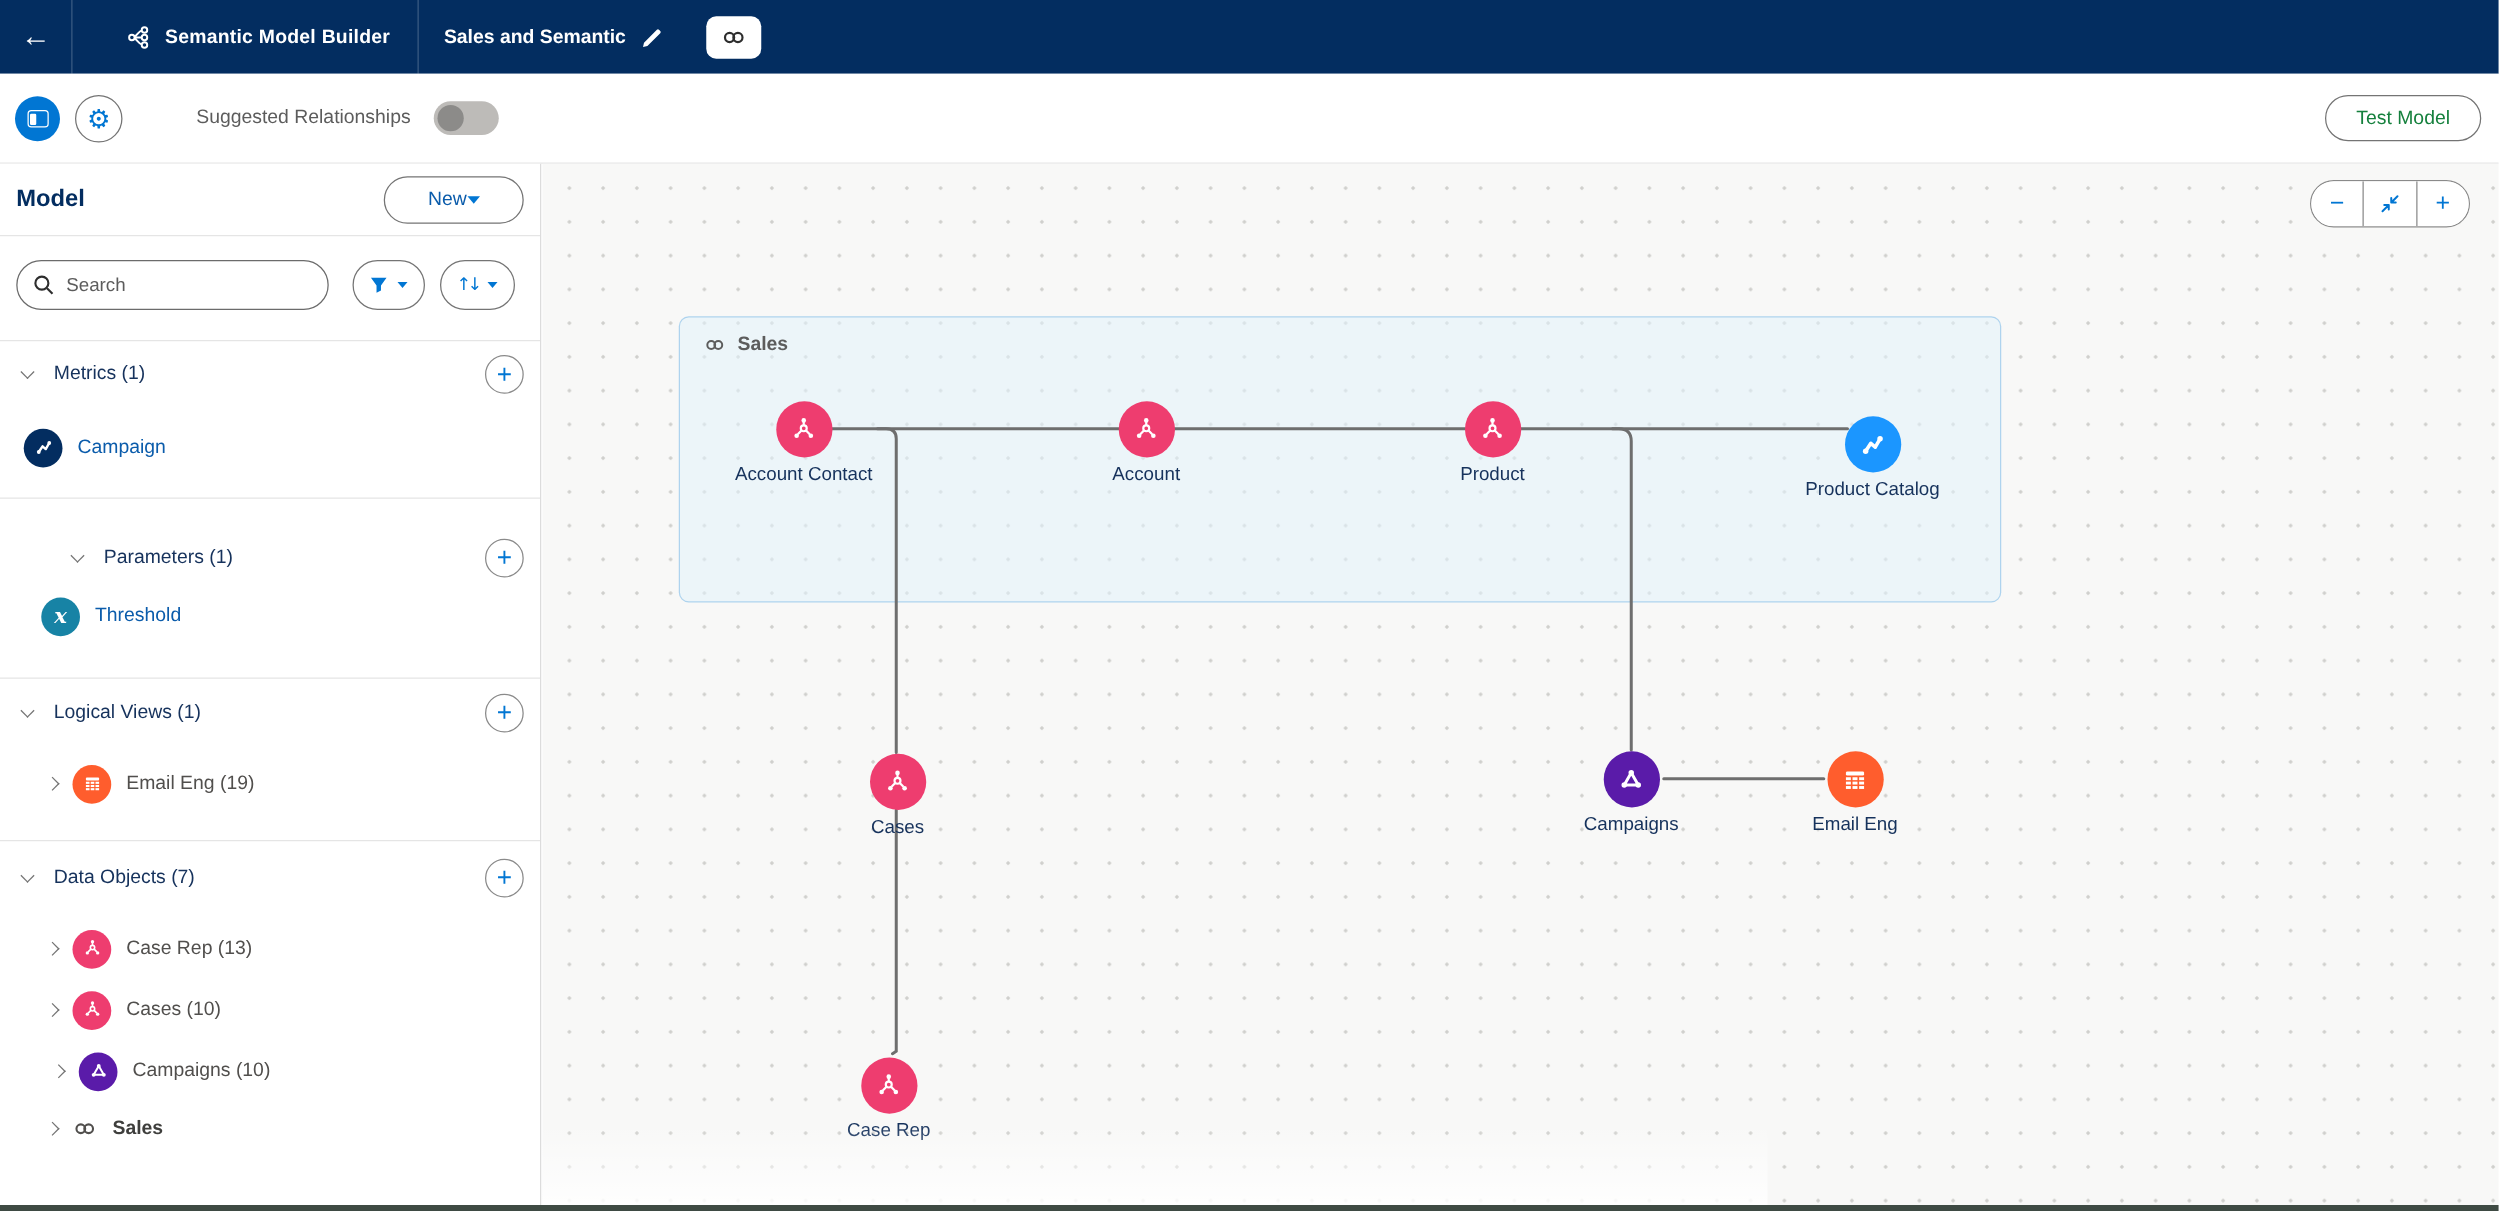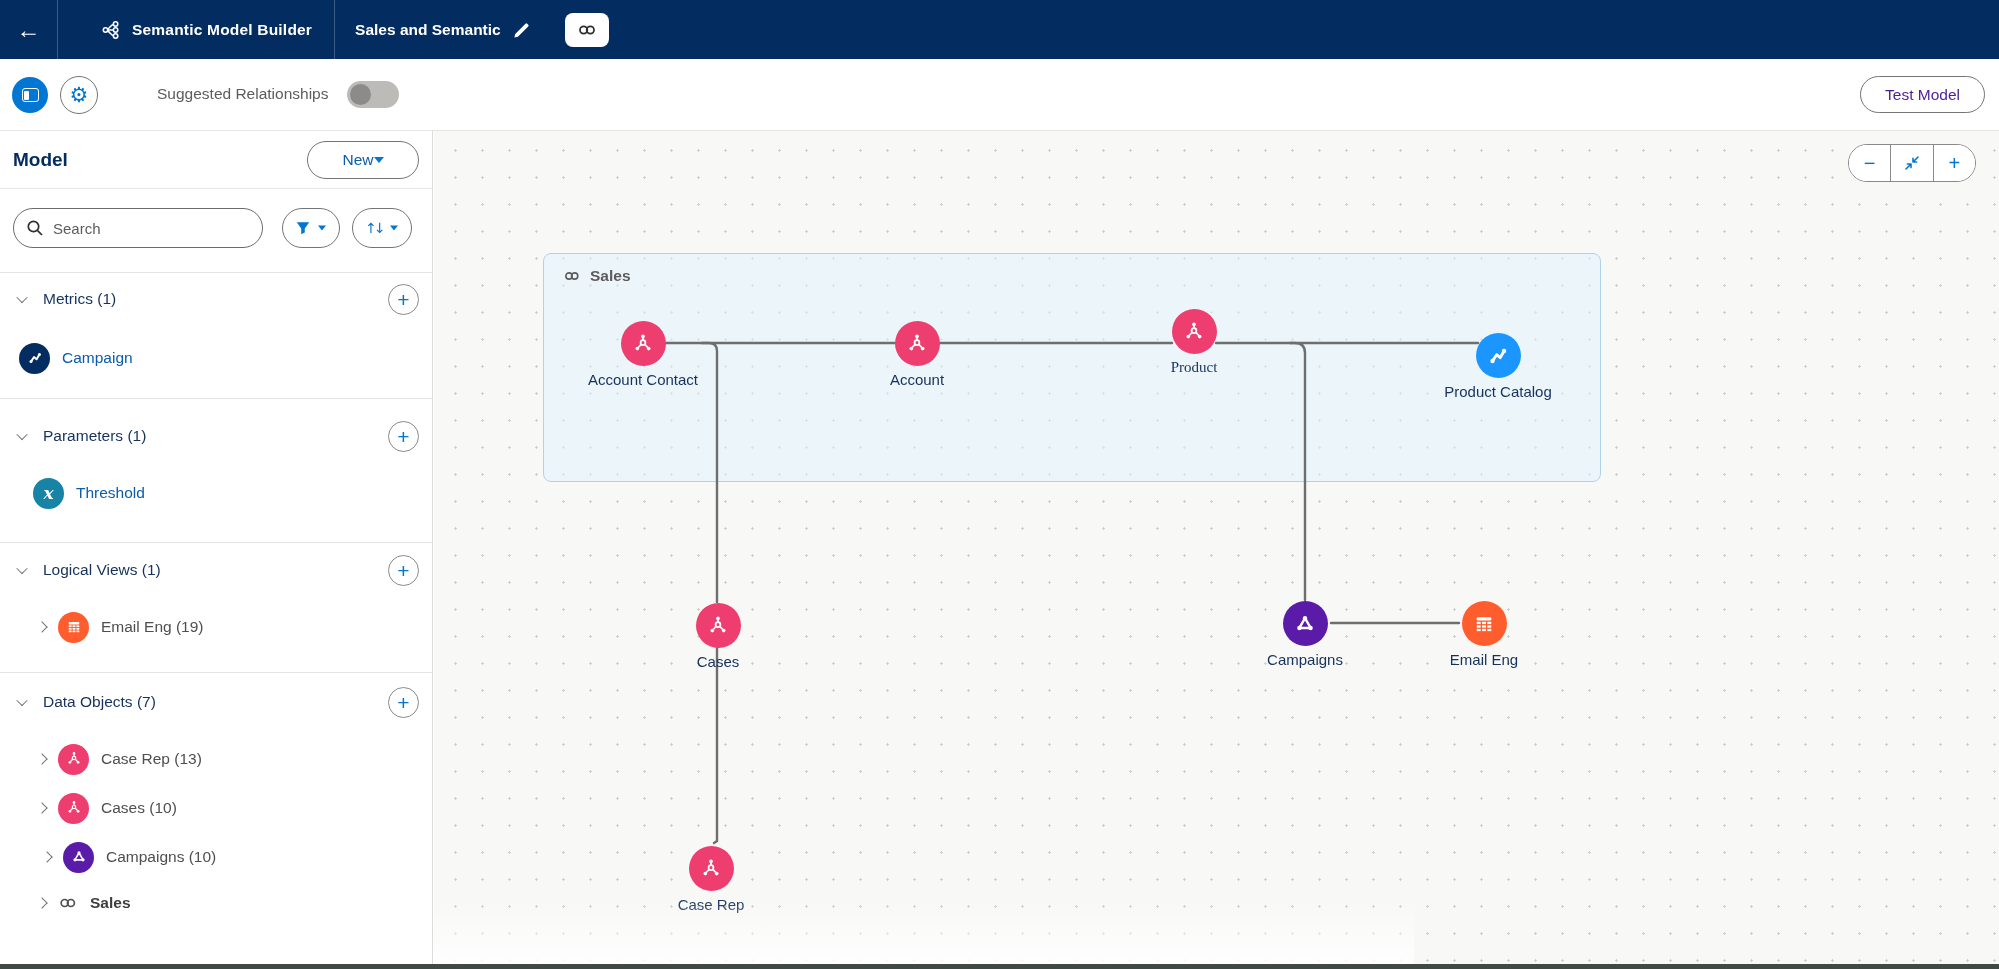--- a/index.html
+++ b/index.html
@@ -31,21 +31,21 @@
   .panel-glyph::before { content:""; position:absolute; left:1.5px; top:1.5px; bottom:1.5px;
     width:5px; background:#fff; border-radius:1px; }
   .btn-gear { left:60px; top:17px; width:38px; height:38px; background:#fff; border:1px solid #747474;
     color:#0176d3; font-size:21px; font-family:"DejaVu Sans",sans-serif; }
   .sugg-label { position:absolute; left:157px; top:26px; font-size:15.5px; color:#5c5c5c; }
   .toggle { position:absolute; left:347px; top:22px; width:52px; height:27px; border-radius:14px;
     background:#bdbbb8; cursor:pointer; }
   .toggle-knob { position:absolute; left:3px; top:3px; width:21px; height:21px; border-radius:50%;
     background:#8c8b89; }
   .test-model-btn { position:absolute; right:14px; top:17px; height:37px; padding:0 24px;
-    border:1px solid #747474; border-radius:19px; background:#fff; color:#4c1d95;
+    border:1px solid #747474; border-radius:19px; background:#fff; color:#15803d;
     font-size:15.5px; font-family:inherit; cursor:pointer; }
 
   
   .sidebar { position:absolute; left:0; top:131px; width:433px; bottom:0; background:#fff;
     border-right:1px solid #dcdcdc; }
   .srow { position:absolute; left:0; right:0; display:flex; align-items:center; }
   .sdiv { position:absolute; left:0; right:0; height:1px; background:#e5e5e5; }
   .model-title { font-size:19px; font-weight:700; color:#032d60; margin-left:13px; }
   .new-btn { position:absolute; right:13px; top:10px; width:112px; height:38px; border-radius:19px;
     border:1px solid #747474; background:#fff; color:#0b5cab; font-size:15.5px; font-family:inherit;
@@ -200,21 +200,21 @@
           <path d="M5 14.5 L8.8 8.8 L12 11.6 L15.5 5.5"></path>
             </g>
           <circle cx="5" cy="14.5" r="1.9" fill="#fff"></circle>
             <circle cx="15.5" cy="5.5" r="1.9" fill="#fff"></circle>
           </svg>
       </span>
       <span class="link-text">Campaign</span>
     </div>
     <div class="sdiv" style="top:267px;"></div>
 
-    <div class="srow sec-head" style="top:287px;">
+    <div class="srow sec-head" style="top:297px;padding-left:40px;">
       <span class="chev down"></span>
       <span class="sec-label">Parameters (1)</span>
       <button class="plus-btn">+</button>
     </div>
     <div class="srow side-item" style="top:342px;padding-left:33px;">
       <span class="icon-circle ic30" style="background:#1783a5;">
         <span style="color:#fff;font-size:17px;font-style:italic;font-weight:700;font-family:'DejaVu Serif',serif;">x</span>
       </span>
       <span class="link-text">Threshold</span>
     </div>
@@ -355,21 +355,21 @@
               <path d="M12 7.9 V4.6 M10 12.4 L6.8 15.8 M14 12.4 L17.2 15.8"></path>
             </g>
           <circle cx="12" cy="3.6" r="2" fill="#fff"></circle>
             <circle cx="5.8" cy="17" r="2" fill="#fff"></circle>
             <circle cx="18.2" cy="17" r="2" fill="#fff"></circle>
           </svg>
       </div>
       <div class="node-label">Account</div>
     </div>
 
-    <div class="node" style="left:760px;top:178px;font-family:Liberation Serif, serif;">
+    <div class="node" style="left:760px;top:190px;">
       <div class="node-circle" style="background:#ee3d6f;">
         <svg class="i22" viewBox="0 0 24 24">
             <g stroke="#fff" stroke-width="1.9" fill="none">
           <circle cx="12" cy="10.5" r="2.6"></circle>
               <path d="M12 7.9 V4.6 M10 12.4 L6.8 15.8 M14 12.4 L17.2 15.8"></path>
             </g>
           <circle cx="12" cy="3.6" r="2" fill="#fff"></circle>
             <circle cx="5.8" cy="17" r="2" fill="#fff"></circle>
             <circle cx="18.2" cy="17" r="2" fill="#fff"></circle>
           </svg>

